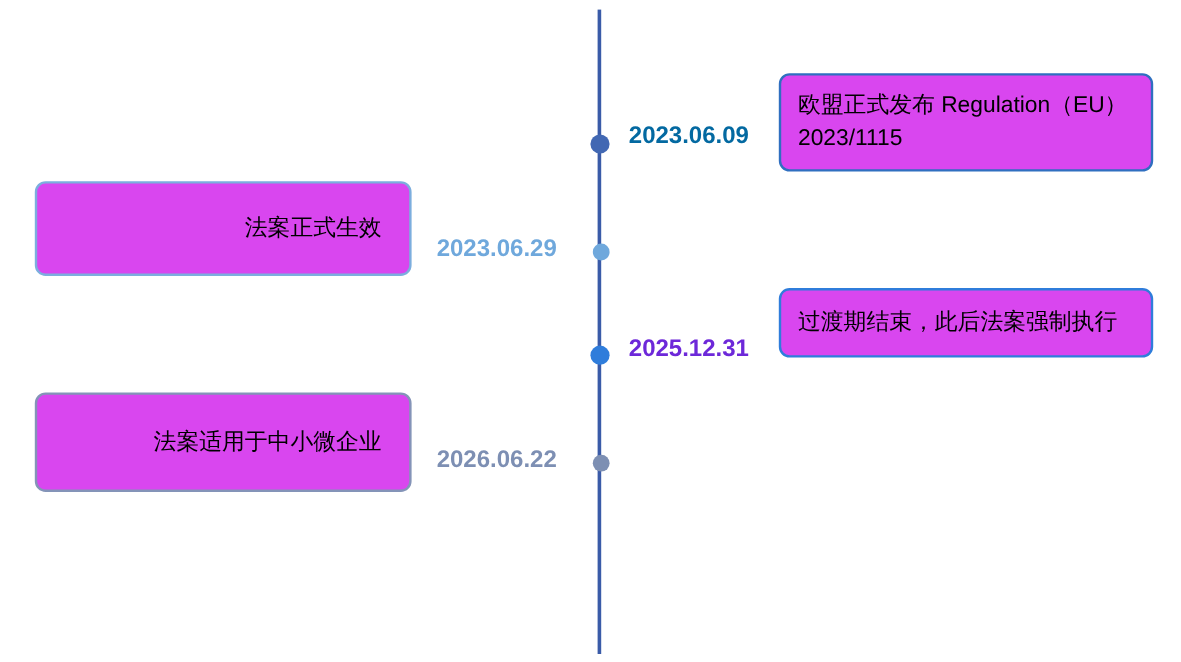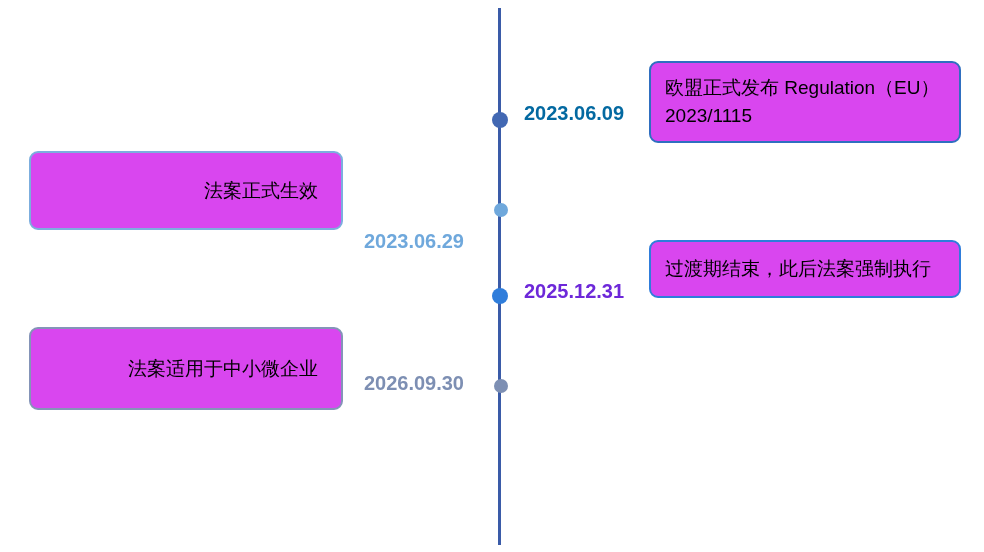--- a/index.html
+++ b/index.html
@@ -72,21 +72,21 @@
   }
   .date-right {
     left: 524px;
     text-align: left;
   }
   .date-left {
     right: 520px;
     text-align: right;
   }
   .date-1 { top: 103px; color: #0369a1; }
-  .date-2 { top: 197px; color: #6fa8dc; margin-top: 34px; }
+  .date-2 { top: 197px; color: #6fa8dc; }
   .date-3 { top: 281px; color: #6d28d9; }
   .date-4 { top: 373px; color: #7d8fb3; }
 
   
   .box {
     position: absolute;
     box-sizing: border-box;
     background: #d946ef;
     border-radius: 9px;
     display: flex;
@@ -154,18 +154,18 @@
     <span class="box-text">法案正式生效</span>
   </div>
 
   <div class="dot dot-3"></div>
   <div class="date date-right date-3">2025.12.31</div>
   <div class="box box-right box-r2">
     <span class="box-text">过渡期结束，此后法案强制执行</span>
   </div>
 
   <div class="dot dot-4"></div>
-  <div class="date date-left date-4">2026.09.30</div>
+  <div class="date date-left date-4">2026.06.22</div>
   <div class="box box-left box-l2">
     <span class="box-text">法案适用于中小微企业</span>
   </div>
 
 </div>
 
 </body></html>

